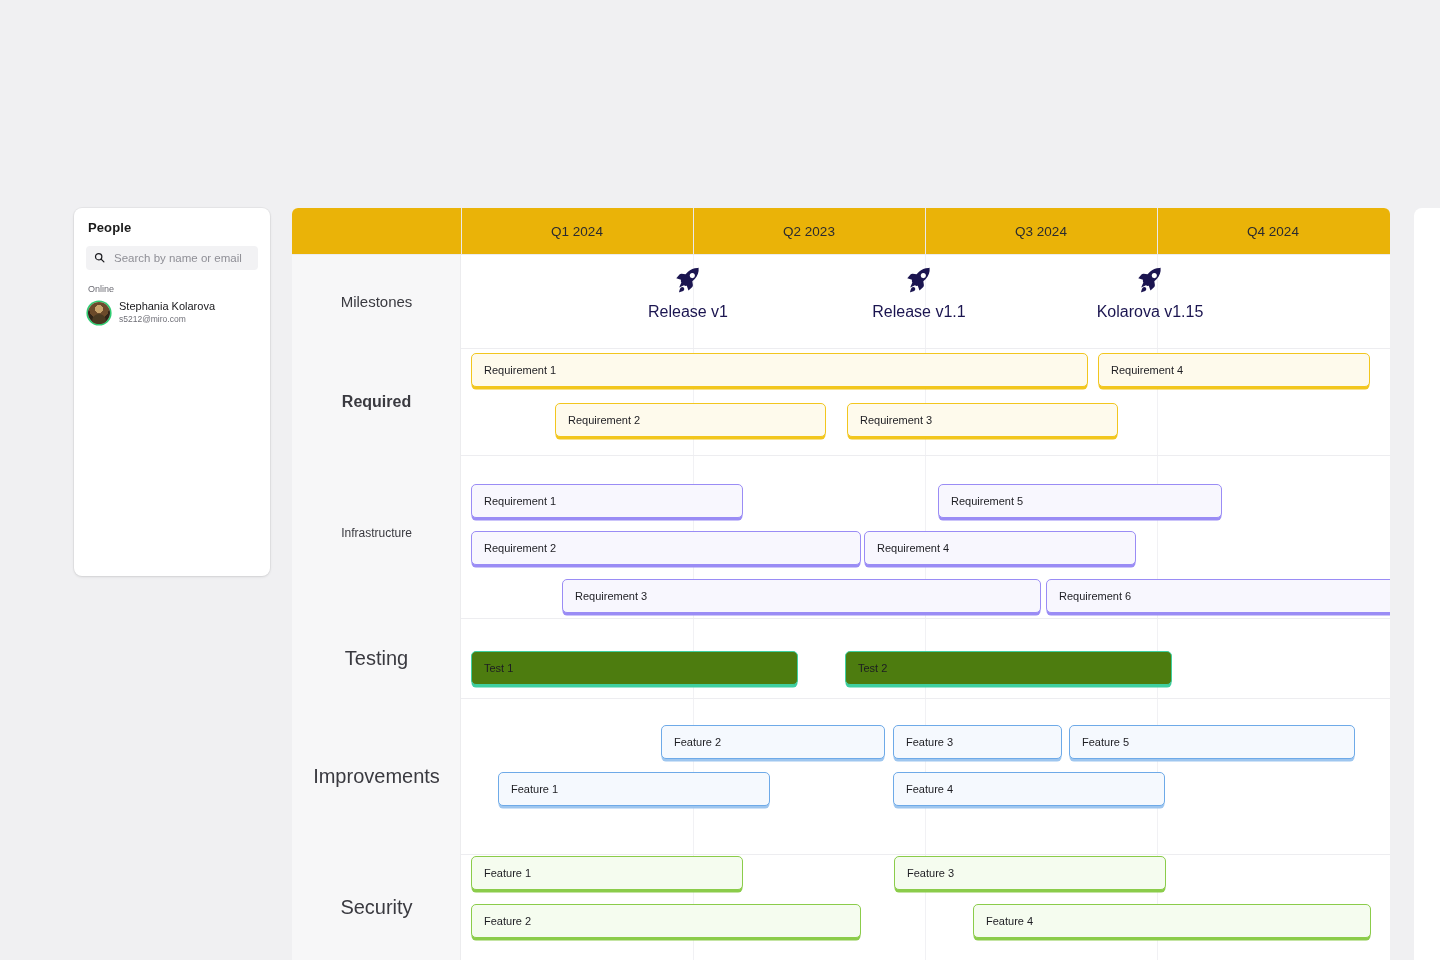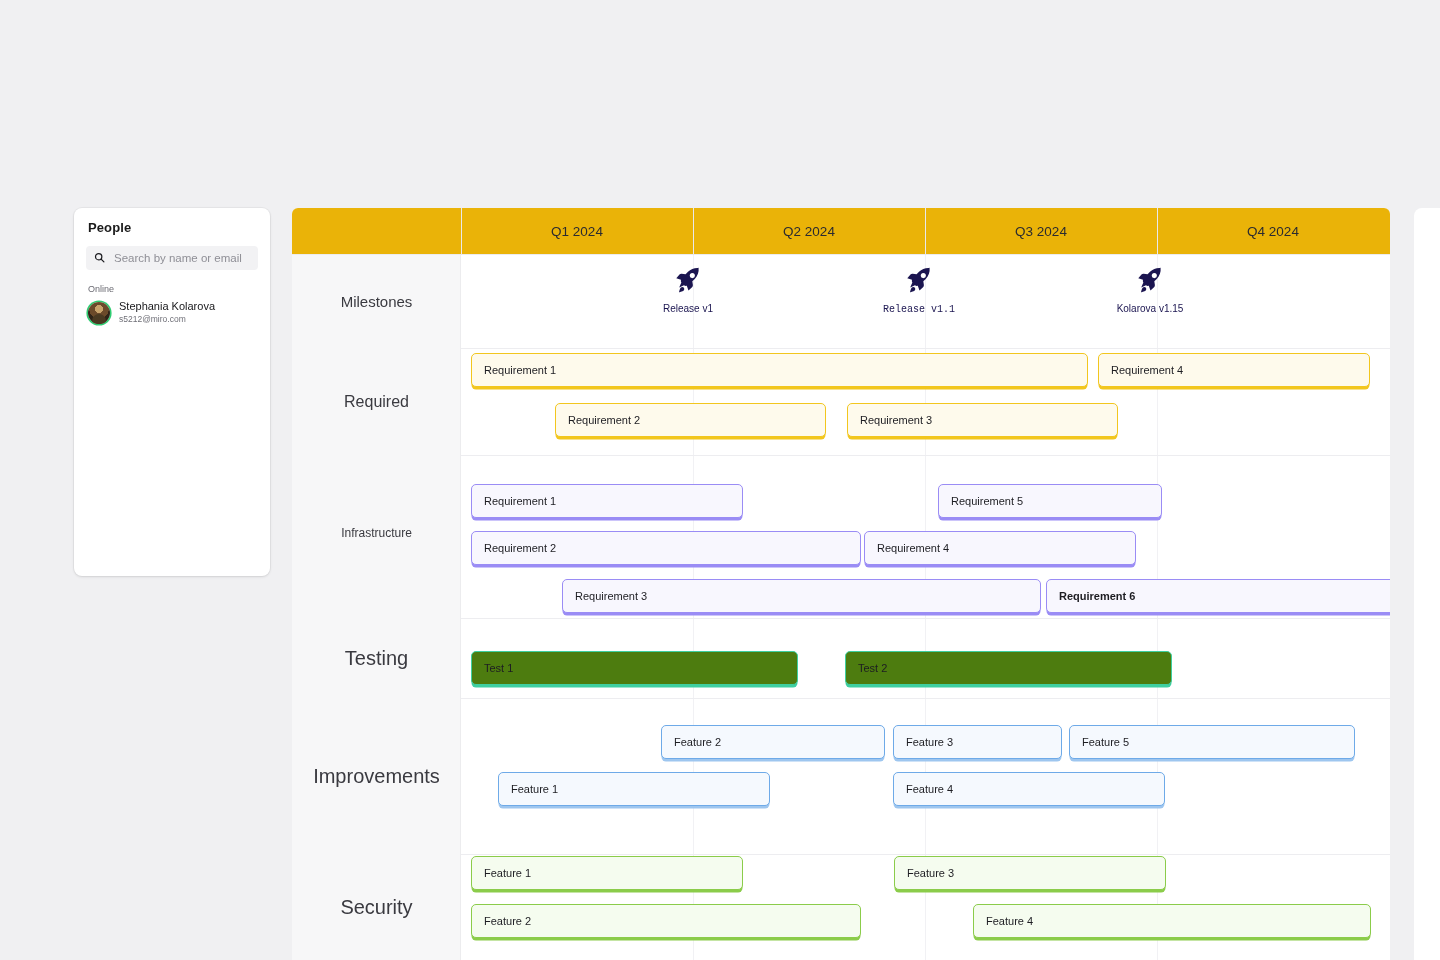--- a/index.html
+++ b/index.html
@@ -112,21 +112,21 @@
   .bar.teal  {background:#4d7c0f;border-color:#3ecfa0;box-shadow:0 3px 0 -0.5px #3ecfa0;}
   .bar.blue  {background:#f5f9fe;border-color:#6eaae8;box-shadow:0 3px 0 -0.5px #9ec6ef;}
   .bar.green {background:#f5fcef;border-color:#8bcc4a;box-shadow:0 3px 0 -0.5px #8bcc4a;}
 
   
   .milestone{
     position:absolute;display:flex;flex-direction:column;
     align-items:center;width:120px;
   }
   .milestone-name{
-    font-size:10px;color:#1b1550;margin-top:4px;white-space:nowrap;
+    font-size:16px;color:#1b1550;margin-top:4px;white-space:nowrap;
   }
 </style>
 </head>
 <body>
 
 <div id="people-panel">
   <div id="people-title">People</div>
 
   <div class="search-wrap">
     <span>
@@ -150,37 +150,37 @@
 </div>
 
 <div id="board">
 
   <div id="board-header">
       <div class="qcol-head" style="left: 169px; width: 232px;">
         <span>Q1 2024</span>
       </div>
       <div class="qdiv" style="left: 169px; height: 47px;"></div>
       <div class="qcol-head" style="left: 401px; width: 232px;">
-        <span>Q2 2024</span>
+        <span>Q2 2023</span>
       </div>
       <div class="qdiv" style="left: 401px; height: 47px;"></div>
       <div class="qcol-head" style="left: 633px; width: 232px;">
         <span>Q3 2024</span>
       </div>
       <div class="qdiv" style="left: 633px; height: 47px;"></div>
       <div class="qcol-head" style="left: 865px; width: 232px;">
         <span>Q4 2024</span>
       </div>
       <div class="qdiv" style="left: 865px; height: 47px;"></div>
     </div>
   <div id="label-col">
       <div class="row-label" style="top: 0px; height: 93px; font-size: 15px;">
         <span>Milestones</span>
       </div>
-      <div class="row-label" style="top: 93px; height: 107px; font-size: 16px;">
+      <div class="row-label" style="top: 93px; height: 107px; font-size: 16px; font-weight: bold;">
         <span>Required</span>
       </div>
       <div class="row-label" style="top: 196px; height: 163px; font-size: 12px;">
         <span>Infrastructure</span>
       </div>
       <div class="row-label" style="top: 363px; height: 80px; font-size: 20px;">
         <span>Testing</span>
       </div>
       <div class="row-label" style="top: 443px; height: 156px; font-size: 20px;">
         <span>Improvements</span>
@@ -199,21 +199,21 @@
       <div class="hrow-sep" style="top: 443px;"></div>
       <div class="hrow-sep" style="top: 599px;"></div>
       <div class="milestone" style="left: 167px; top: 10px;">
         <div><svg width="30" height="30" viewBox="0 0 32 32">
             <path d="M27.6 3.2c-4.3-.5-8.5 1-11.6 4.1l-2.6 2.6-4.1-.6c-.9-.1-1.8.2-2.4.9L3.5 14l5 1.8c-.3 1-.2 2 .4 2.9l-2.3 5.2 5.1-2.2c.9.6 2 .8 3 .5l1.8 5 3.8-3.4c.7-.6 1-1.5.9-2.4l-.6-4 2.6-2.6c3.1-3.1 4.6-7.3 4.1-11.6-.1-.5-.4-.9-.9-1z" fill="#1b1550"></path>
             <circle cx="20.6" cy="11.3" r="2.7" fill="#ffffff"></circle>
             <path d="M8.4 24.1c-1.3 1.3-1.9 4.9-1.9 4.9s3.6-.6 4.9-1.9c.8-.8.8-2.1 0-3s-2.2-.8-3 0z" fill="#1b1550"></path>
           </svg></div>
         <div class="milestone-name">Release v1</div>
       </div>
-      <div class="milestone" style="left: 398px; top: 10px; font-family: Liberation Mono, monospace;">
+      <div class="milestone" style="left: 398px; top: 10px;">
         <div><svg width="30" height="30" viewBox="0 0 32 32">
             <path d="M27.6 3.2c-4.3-.5-8.5 1-11.6 4.1l-2.6 2.6-4.1-.6c-.9-.1-1.8.2-2.4.9L3.5 14l5 1.8c-.3 1-.2 2 .4 2.9l-2.3 5.2 5.1-2.2c.9.6 2 .8 3 .5l1.8 5 3.8-3.4c.7-.6 1-1.5.9-2.4l-.6-4 2.6-2.6c3.1-3.1 4.6-7.3 4.1-11.6-.1-.5-.4-.9-.9-1z" fill="#1b1550"></path>
             <circle cx="20.6" cy="11.3" r="2.7" fill="#ffffff"></circle>
             <path d="M8.4 24.1c-1.3 1.3-1.9 4.9-1.9 4.9s3.6-.6 4.9-1.9c.8-.8.8-2.1 0-3s-2.2-.8-3 0z" fill="#1b1550"></path>
           </svg></div>
         <div class="milestone-name">Release v1.1</div>
       </div>
       <div class="milestone" style="left: 629px; top: 10px;">
         <div><svg width="30" height="30" viewBox="0 0 32 32">
             <path d="M27.6 3.2c-4.3-.5-8.5 1-11.6 4.1l-2.6 2.6-4.1-.6c-.9-.1-1.8.2-2.4.9L3.5 14l5 1.8c-.3 1-.2 2 .4 2.9l-2.3 5.2 5.1-2.2c.9.6 2 .8 3 .5l1.8 5 3.8-3.4c.7-.6 1-1.5.9-2.4l-.6-4 2.6-2.6c3.1-3.1 4.6-7.3 4.1-11.6-.1-.5-.4-.9-.9-1z" fill="#1b1550"></path>
@@ -230,33 +230,33 @@
       </div>
       <div class="bar yellow" style="left: 94px; top: 148px; width: 271px;">
         <span class="bar-label">Requirement 2</span>
       </div>
       <div class="bar yellow" style="left: 386px; top: 148px; width: 271px;">
         <span class="bar-label">Requirement 3</span>
       </div>
       <div class="bar purple" style="left: 10px; top: 229px; width: 272px;">
         <span class="bar-label">Requirement 1</span>
       </div>
-      <div class="bar purple" style="left: 477px; top: 229px; width: 224px;">
+      <div class="bar purple" style="left: 477px; top: 229px; width: 284px;">
         <span class="bar-label">Requirement 5</span>
       </div>
       <div class="bar purple" style="left: 10px; top: 276px; width: 390px;">
         <span class="bar-label">Requirement 2</span>
       </div>
       <div class="bar purple" style="left: 403px; top: 276px; width: 272px;">
         <span class="bar-label">Requirement 4</span>
       </div>
       <div class="bar purple" style="left: 101px; top: 324px; width: 479px;">
         <span class="bar-label">Requirement 3</span>
       </div>
-      <div class="bar purple" style="left: 585px; top: 324px; width: 362px; font-weight: bold;">
+      <div class="bar purple" style="left: 585px; top: 324px; width: 362px;">
         <span class="bar-label">Requirement 6</span>
       </div>
       <div class="bar teal" style="left: 10px; top: 396px; width: 327px;">
         <span class="bar-label">Test 1</span>
       </div>
       <div class="bar teal" style="left: 345px; top: 396px; width: 327px; margin-left: 39px;">
         <span class="bar-label">Test 2</span>
       </div>
       <div class="bar blue" style="left: 200px; top: 470px; width: 224px;">
         <span class="bar-label">Feature 2</span>

